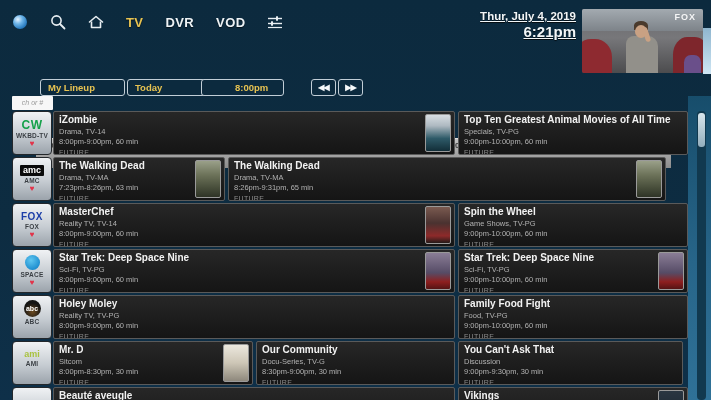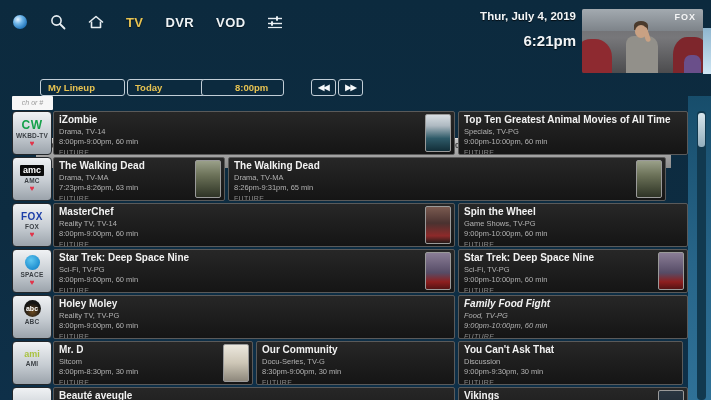--- a/index.html
+++ b/index.html
@@ -6,23 +6,23 @@
   .screen{position:relative;width:711px;height:400px;overflow:hidden;
     font-family:"Liberation Sans",sans-serif;
     background:linear-gradient(180deg,#0c2a3e 0%,#0d2c41 55%,#0e3049 100%);}
   
   .nav{position:absolute;left:12px;top:13px;display:flex;align-items:center;gap:22px;height:18px;}
   .navicon{display:flex;align-items:center;justify-content:center;width:16px;height:16px;}
   .globe{width:14px;height:14px;border-radius:50%;
     background:radial-gradient(circle at 35% 32%,#e8f4ff 0%,#6cb4e8 35%,#2a7cc0 70%,#155a94 100%);}
   .menu-item{color:#eef3f6;font-size:13px;font-weight:bold;letter-spacing:.4px;text-shadow:0 1px 1px rgba(0,0,0,.6);}
   .menu-item.active{color:#e7c352;}
-  .datetime{position:absolute;right:135px;top:10px;text-align:right;color:#f2f6f8;text-shadow:0 1px 1px rgba(0,0,0,.7);}
+  .datetime{position:absolute;right:135px;top:10px;text-align:right;color:#f2f6f8;text-shadow:0 1px 1px rgba(0,0,0,.7);text-decoration:underline;}
   .dt-date{font-size:11.5px;font-weight:bold;}
-  .dt-time{font-size:15px;font-weight:bold;margin-top:10px;}
+  .dt-time{font-size:15px;font-weight:bold;margin-top:1px;}
   
   .preview{position:absolute;left:582px;top:9px;width:121px;height:64px;border-radius:2px;overflow:hidden;
     background:linear-gradient(180deg,#6a6a6e 0%,#77777a 45%,#4c4c4e 100%);}
   .pv-window{position:absolute;left:0;top:0;right:0;height:22px;background:linear-gradient(180deg,#a3aab0,#7d8389);}
   .pv-seat-left{position:absolute;left:-8px;bottom:-6px;width:38px;height:40px;background:#8e2a30;border-radius:45% 45% 0 0;}
   .pv-seat-right{position:absolute;right:-6px;bottom:-8px;width:36px;height:44px;background:#7e262c;border-radius:40% 40% 0 0;}
   .pv-person2{position:absolute;right:2px;bottom:0;width:17px;height:18px;background:#6a4f8a;border-radius:40% 40% 0 0;}
   .pv-hair{position:absolute;left:52px;top:12px;width:14px;height:9px;background:#4a3a2c;border-radius:50% 50% 0 0;}
   .pv-head{position:absolute;left:53px;top:16px;width:12px;height:13px;background:#c9a183;border-radius:50%;}
   .pv-arm{position:absolute;left:62px;top:18px;width:5px;height:15px;background:#c9a183;transform:rotate(-18deg);border-radius:3px;}
@@ -239,21 +239,21 @@
       <div class="chlogo logo-abc">abc</div>
       <div class="chcall">ABC</div>
       <div class="chfav"></div>
     </div>
     <div class="pcell" style="left:53px;width:402px;">
       <div class="pt">Holey Moley</div>
       <div class="pm">Reality TV, TV-PG</div>
       <div class="ptm">8:00pm-9:00pm, 60 min</div>
       <div class="ps">FUTURE</div>
     </div>
-    <div class="pcell" style="left:458px;width:230px;font-style:italic;">
+    <div class="pcell" style="left:458px;width:230px;">
       <div class="pt">Family Food Fight</div>
       <div class="pm">Food, TV-PG</div>
       <div class="ptm">9:00pm-10:00pm, 60 min</div>
       <div class="ps">FUTURE</div>
     </div>
   </div>
 
   <div class="row" style="top:341px;">
     <div class="chcell">
       <div class="chlogo logo-ami">ami</div>

